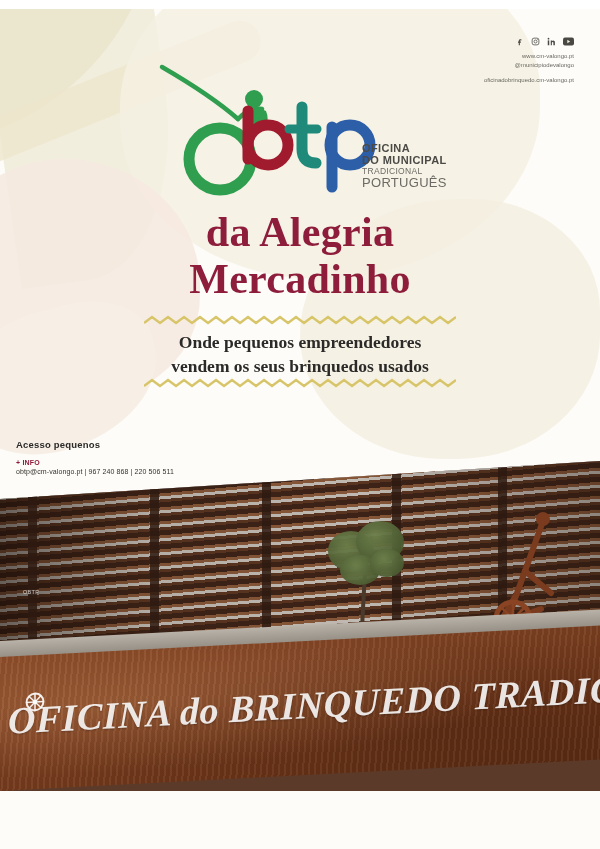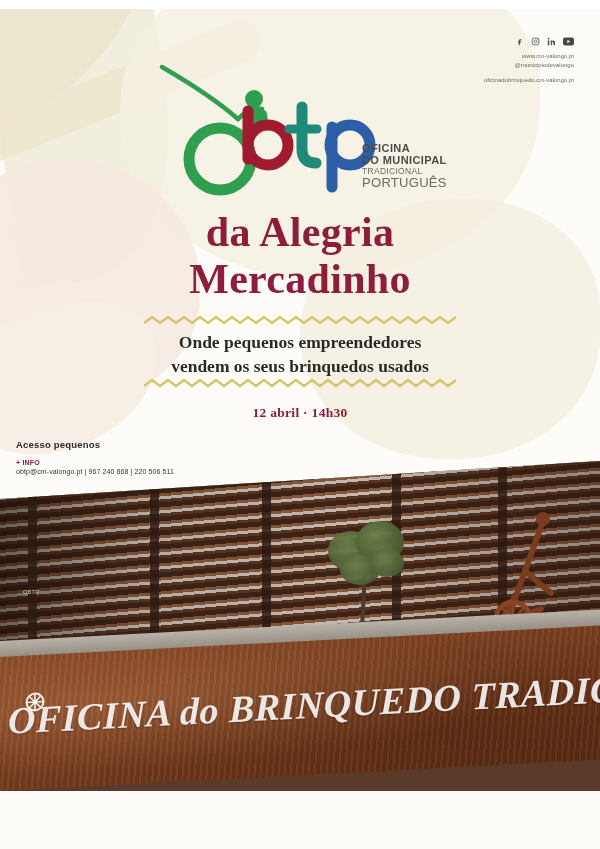--- a/index.html
+++ b/index.html
@@ -418,21 +418,20 @@
 
   <div class="subtitle">
     <div>Onde pequenos empreendedores</div>
     <div>vendem os seus brinquedos usados</div>
   </div>
 
   <svg class="zig zig-bottom" viewBox="0 0 312 12" preserveAspectRatio="none">
     <path d="M0 9 L8 3 L16 9 L24 3 L32 9 L40 3 L48 9 L56 3 L64 9 L72 3 L80 9 L88 3 L96 9 L104 3 L112 9 L120 3 L128 9 L136 3 L144 9 L152 3 L160 9 L168 3 L176 9 L184 3 L192 9 L200 3 L208 9 L216 3 L224 9 L232 3 L240 9 L248 3 L256 9 L264 3 L272 9 L280 3 L288 9 L296 3 L304 9 L312 3" fill="none" stroke="#d8c56a" stroke-width="2.4"></path>
   </svg>
 
-  <div class="datetime">12 abril · 14h30</div>
 
   <div class="info-block">
     <div class="info-free">Acesso pequenos</div>
     <div class="info-label">+ INFO</div>
     <div class="info-contacts">obtp@cm-valongo.pt | 967 240 868 | 220 506 511</div>
   </div>
 
   <div class="photo">
     <div class="sky"></div>
     <div class="slats"></div>

